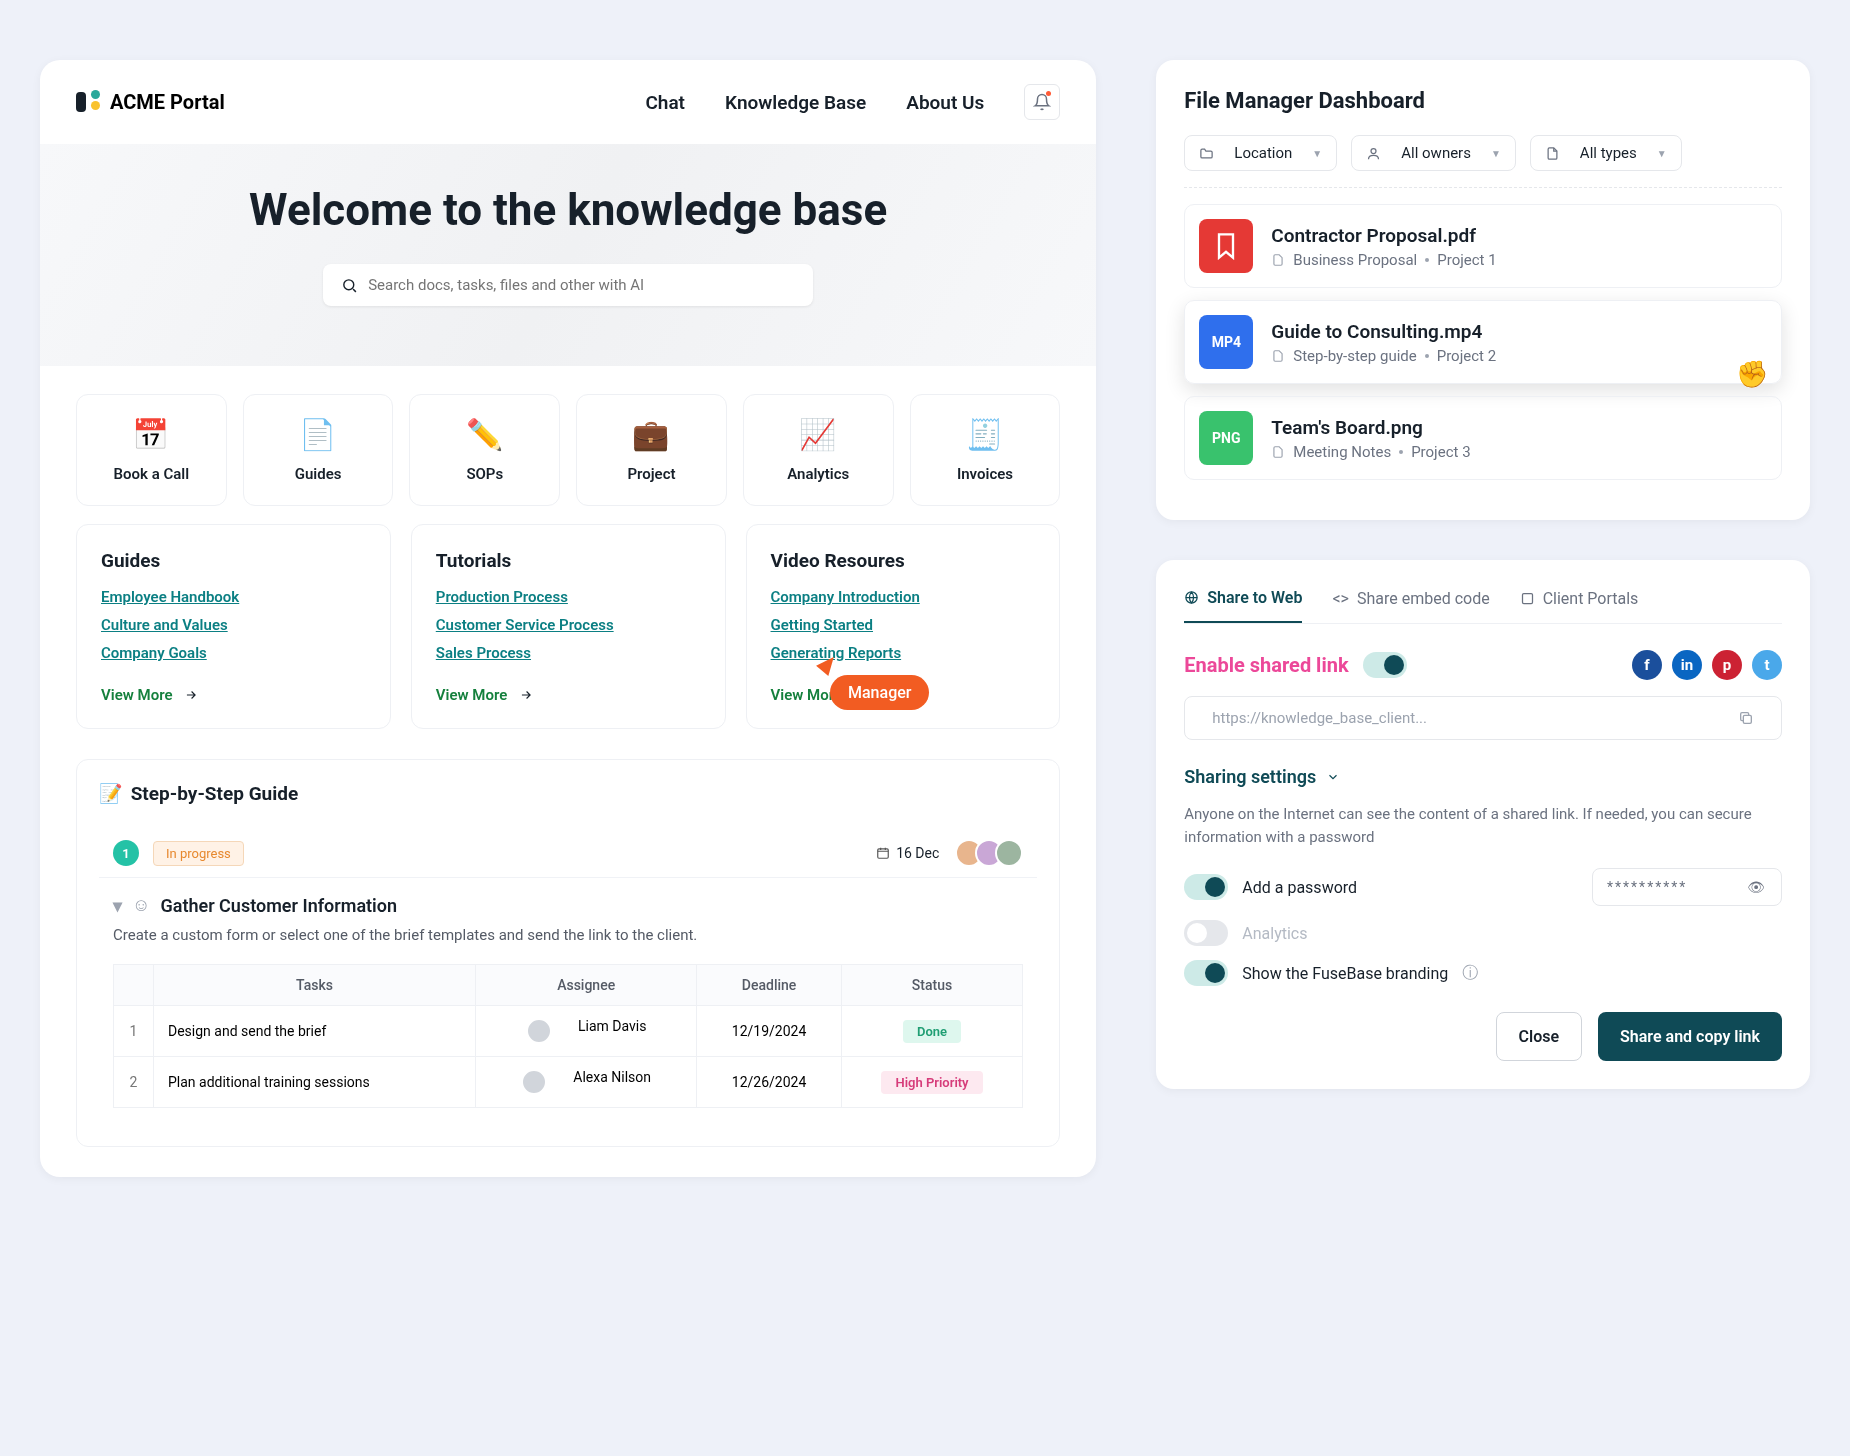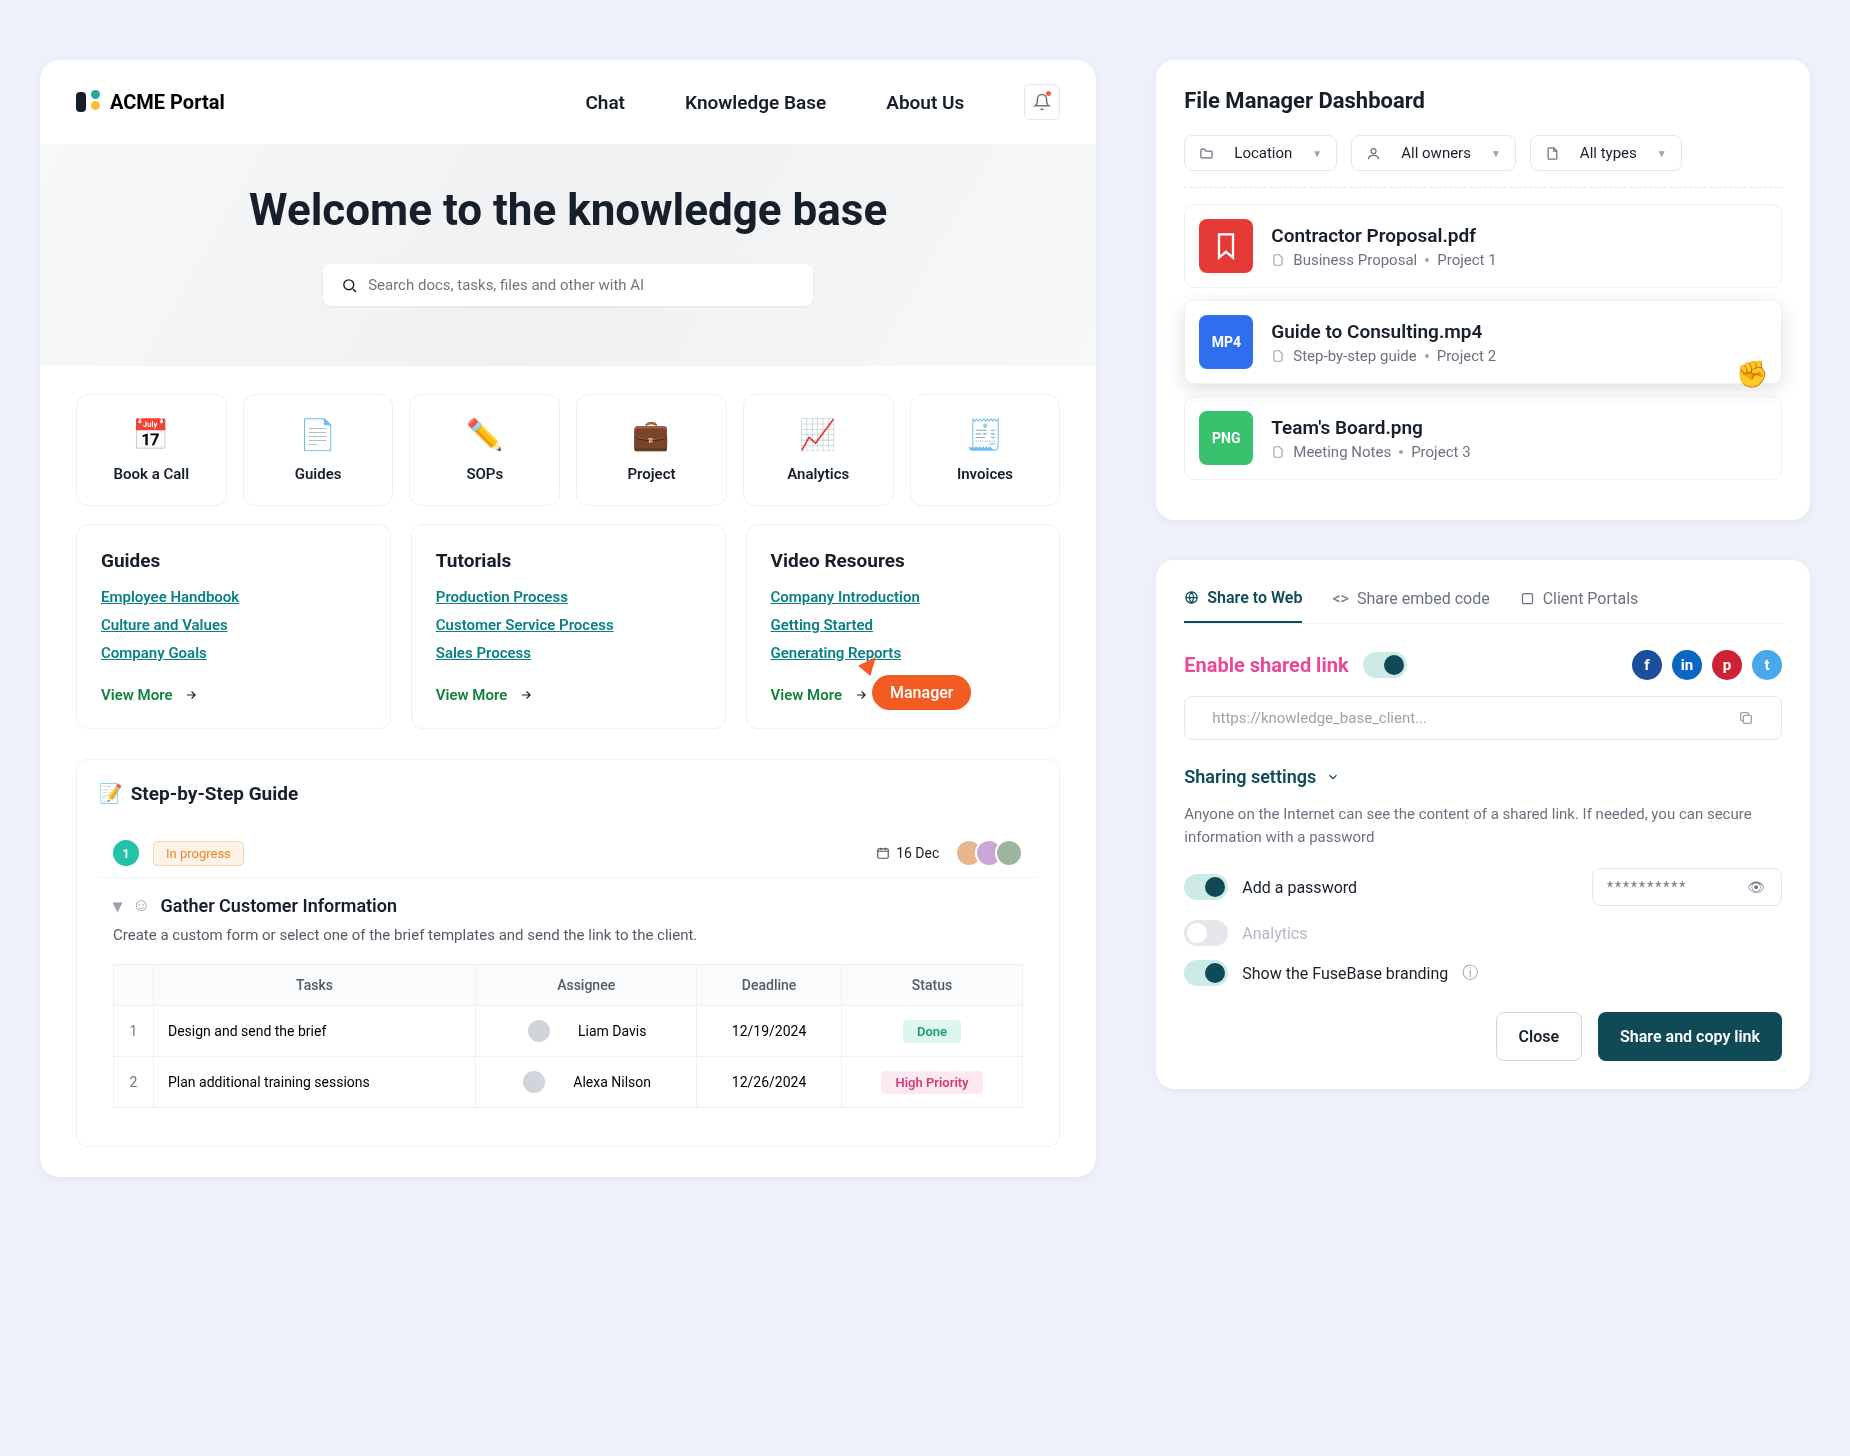--- a/index.html
+++ b/index.html
@@ -1,34 +1,34 @@
 <!DOCTYPE html>
 <html><head>
 <meta charset="utf-8">
 <style>
 *{box-sizing:border-box;margin:0;padding:0;font-family:-apple-system,BlinkMacSystemFont,'Segoe UI',Roboto,sans-serif}
 body{background:#eef1f9;padding:60px 40px;display:flex;gap:60px;align-items:flex-start}
 .left-panel{width:1060px;background:#fff;border-radius:20px;overflow:hidden;box-shadow:0 2px 10px rgba(0,0,0,0.05)}
-.header{display:flex;align-items:center;padding:24px 36px;gap:60px}
+.header{display:flex;align-items:center;padding:24px 36px;gap:40px}
 .logo-block{display:flex;align-items:center;gap:10px;margin-right:auto}
 .logo-icon{width:24px;height:24px;position:relative}
 .logo-icon::before{content:'';position:absolute;left:0;top:2px;width:10px;height:20px;background:#17202a;border-radius:4px}
 .logo-icon::after{content:'';position:absolute;right:0;top:0;width:9px;height:9px;background:#2aa89b;border-radius:50%;box-shadow:0 11px 0 #f9c22e}
 .nav-link{font-size:19px;font-weight:600;color:#17202a;cursor:pointer}
 .bell-btn{width:36px;height:36px;border:1px solid #e5e7eb;border-radius:6px;display:flex;align-items:center;justify-content:center;position:relative}
 .bell-btn::after{content:'';position:absolute;top:6px;right:8px;width:5px;height:5px;background:#ff5a36;border-radius:50%}
 .hero{padding:40px 36px 60px;position:relative;background:linear-gradient(120deg,#f7f8fa 0%,#f0f1f3 50%,#f7f8fa 100%);text-align:center}
 .hero h1{font-size:44px;font-weight:700;color:#17202a;margin-bottom:28px}
 .search-bar{width:490px;margin:0 auto;background:#fff;border-radius:8px;display:flex;align-items:center;padding:12px 18px;gap:10px;box-shadow:0 1px 3px rgba(0,0,0,0.08)}
 .search-bar input{border:none;outline:none;flex:1;font-size:15px}
 .tiles{display:flex;gap:16px;padding:28px 36px 18px}
 .tile{flex:1;background:#fff;border:1px solid #eef0f4;border-radius:12px;padding:22px 10px;text-align:center;cursor:pointer}
 .tile-ico{font-size:30px;display:block;margin-bottom:12px}
 .tile-lbl{font-size:15px;font-weight:600;color:#17202a}
-.cursor-badge{position:absolute;left:816px;top:595px;pointer-events:none}
+.cursor-badge{position:absolute;left:774px;top:595px;pointer-events:none}
 .cursor-arrow{width:0;height:0;border-left:8px solid transparent;border-right:8px solid transparent;border-bottom:18px solid #f25c22;transform:rotate(40deg);margin-left:6px}
 .cursor-label{background:#f25c22;color:#fff;padding:8px 18px;border-radius:20px;font-size:16px;font-weight:500;margin-top:2px;margin-left:16px}
 .link-cards{display:flex;gap:20px;padding:0 36px 30px}
 .link-card{flex:1;background:#fff;border:1px solid #eef0f4;border-radius:12px;padding:24px}
 .link-card h3{font-size:19px;font-weight:700;margin-bottom:16px;color:#17202a}
 .link-card a{display:block;color:#0b7f83;font-size:15px;text-decoration:underline;margin-bottom:10px;font-weight:600}
 .view-more{display:flex;align-items:center;gap:10px;font-size:15px;font-weight:600;color:#15803d;margin-top:24px;cursor:pointer}
 .guide-section{margin:0 36px 30px;background:#fff;border:1px solid #eef0f4;border-radius:12px;padding:22px}
 .guide-title{display:flex;align-items:center;gap:8px;font-size:19px;font-weight:700;color:#17202a;margin-bottom:24px}
 .guide-header{display:flex;align-items:center;gap:14px;padding:10px 14px;border-bottom:1px solid #f0f2f6}
@@ -38,21 +38,21 @@
 .avatars{display:flex;margin-left:10px}
 .av{width:28px;height:28px;border-radius:50%;border:2px solid #fff;margin-left:-8px;background:#d1d5db}
 .guide-sub{padding:16px 14px}
 .subhead{display:flex;align-items:center;gap:10px;font-size:18px;font-weight:600;color:#17202a;margin-bottom:10px}
 .subdesc{font-size:15px;color:#555b66;margin-bottom:20px}
 .tbl{width:100%;border-collapse:collapse;font-size:14px}
 .tbl th,.tbl td{border:1px solid #eef0f4;padding:12px 14px;text-align:left}
 .tbl th{background:#fafbfd;font-weight:500;color:#555b66;text-align:center}
 .tbl td.num{text-align:center;color:#777;width:40px}
 .tbl td.center{text-align:center}
-.assignee{display:flex;align-items:center;gap:26px;justify-content:center}
+.assignee{display:flex;align-items:flex-start;gap:26px;justify-content:center}
 .status-done{background:#def7ee;color:#1f9e73;padding:4px 14px;border-radius:4px;font-size:13px;font-weight:600}
 .status-hp{background:#fde9f0;color:#d63c7a;padding:4px 14px;border-radius:4px;font-size:13px;font-weight:600}
 .right-col{display:flex;flex-direction:column;gap:40px;width:656px}
 .panel{background:#fff;border-radius:18px;padding:28px;box-shadow:0 2px 10px rgba(0,0,0,0.05)}
 .panel h2{font-size:22px;font-weight:700;color:#17202a;margin-bottom:22px}
 .filters{display:flex;gap:14px;margin-bottom:8px}
 .filter-btn{border:1px solid #e5e7eb;border-radius:8px;padding:8px 14px;display:flex;align-items:center;gap:20px;font-size:15px;color:#17202a;cursor:pointer}
 .chev{font-size:10px;color:#9ca3af}
 .files-divider{border-top:1px dashed #e5e7eb;margin:16px 0}
 .file-row{display:flex;align-items:center;gap:18px;padding:14px;border:1px solid #eef0f4;border-radius:10px;margin-bottom:12px;cursor:pointer;position:relative}

